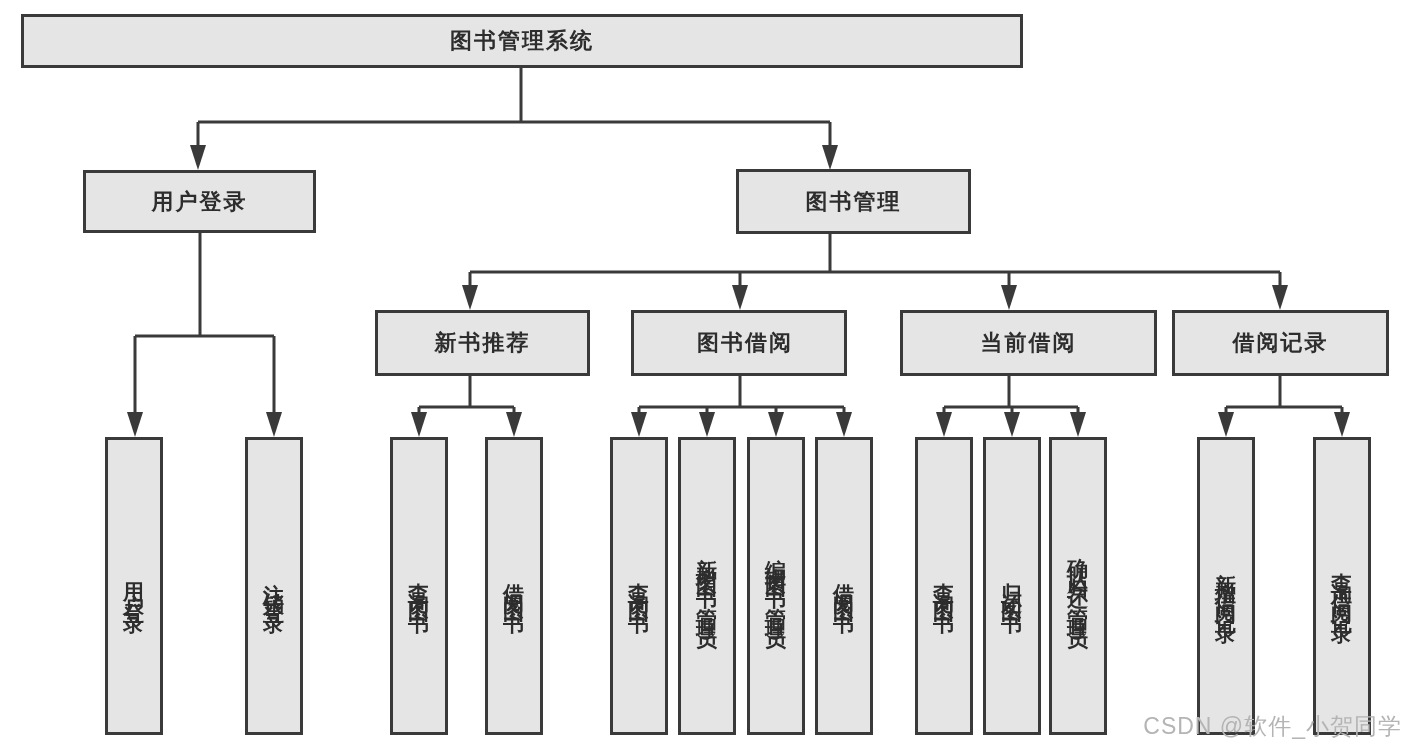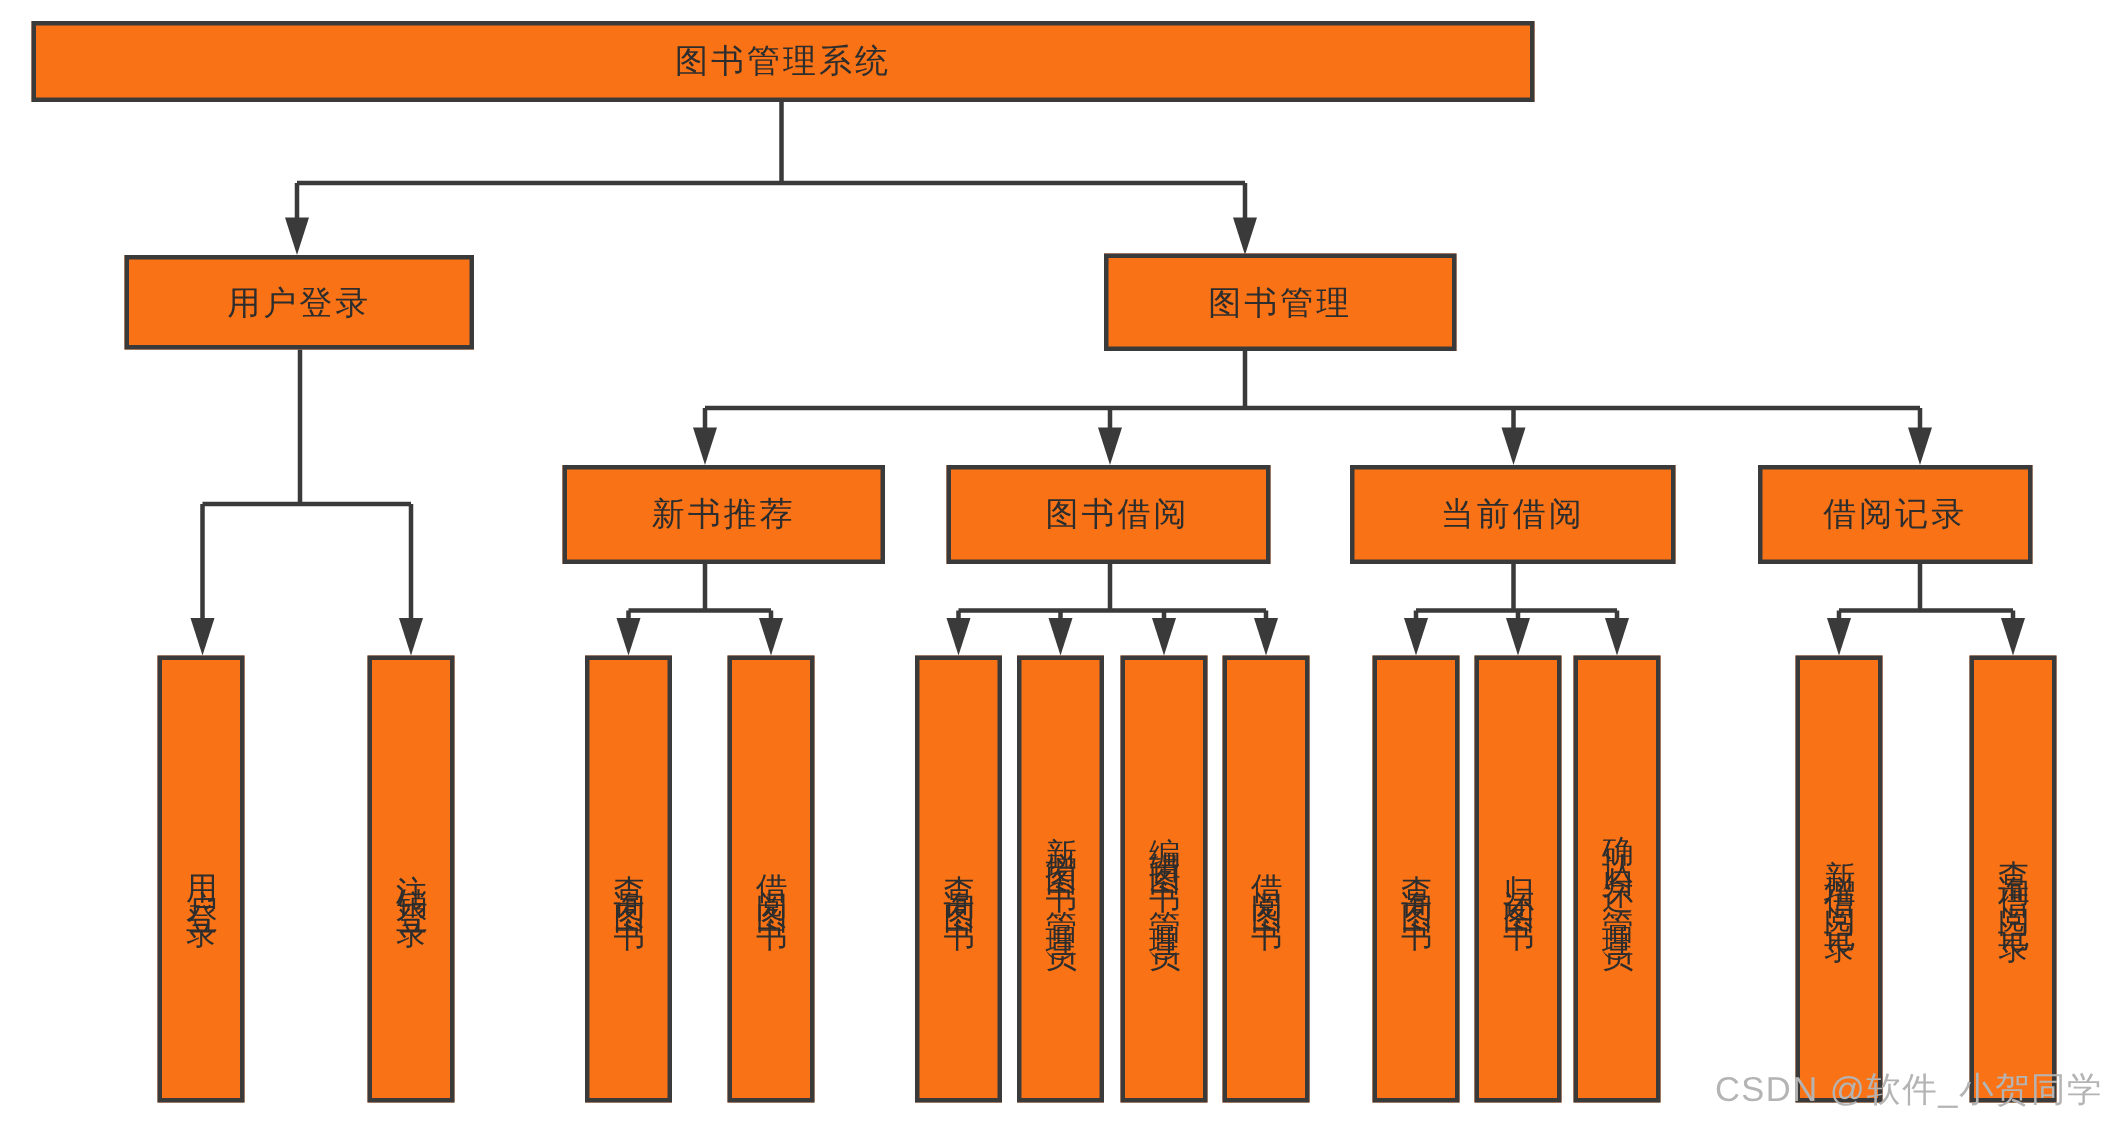--- a/index.html
+++ b/index.html
@@ -15,25 +15,26 @@
     background:var(--background);
     font-family:"Liberation Sans","DejaVu Sans",sans-serif;
     color:var(--text);
     overflow:hidden;
   }
   .connectors{position:absolute;left:0;top:0;color:var(--line);}
   .node{
     position:absolute;
     box-sizing:border-box;
     border:3px solid var(--line);
-    background:#f97316;
+    background:#e5e5e5;
     display:flex;
     align-items:center;
     justify-content:center;
     color:var(--text);
+    font-weight:bold;
   }
   .n-root{left:21px;top:14px;width:1002px;height:54px;font-size:22px;letter-spacing:2px;}
   .lvl2a{left:83px;top:170px;width:233px;height:63px;font-size:22px;letter-spacing:2px;}
   .lvl2b{left:712px;top:169px;width:235px;height:65px;font-size:22px;letter-spacing:2px;margin-left:24px;}
   .lvl3{top:310px;height:66px;font-size:22px;letter-spacing:2px;}
   .leaf{top:437px;height:298px;width:58px;font-size:21px;}
   .leaf .vtext{
     writing-mode:vertical-rl;
     text-orientation:mixed;
     letter-spacing:10px;
@@ -96,24 +97,24 @@
   <div class="node lvl2b">
     <span>图书管理</span>
   </div>
 
   <div class="node lvl3" style="left:375px;width:215px;">
     <span>新书推荐</span>
   </div>
   <div class="node lvl3" style="left:631px;width:216px;padding-left:12px;">
     <span>图书借阅</span>
   </div>
-  <div class="node lvl3" style="left:900px;width:217px;">
+  <div class="node lvl3" style="left:900px;width:257px;">
     <span>当前借阅</span>
   </div>
-  <div class="node lvl3" style="left:1172px;width:183px;">
+  <div class="node lvl3" style="left:1172px;width:217px;">
     <span>借阅记录</span>
   </div>
 
   <div class="node leaf" style="left:105px;">
     <span class="vtext">用户登录</span>
   </div>
   <div class="node leaf" style="left:245px;">
     <span class="vtext">注销登录</span>
   </div>
 

